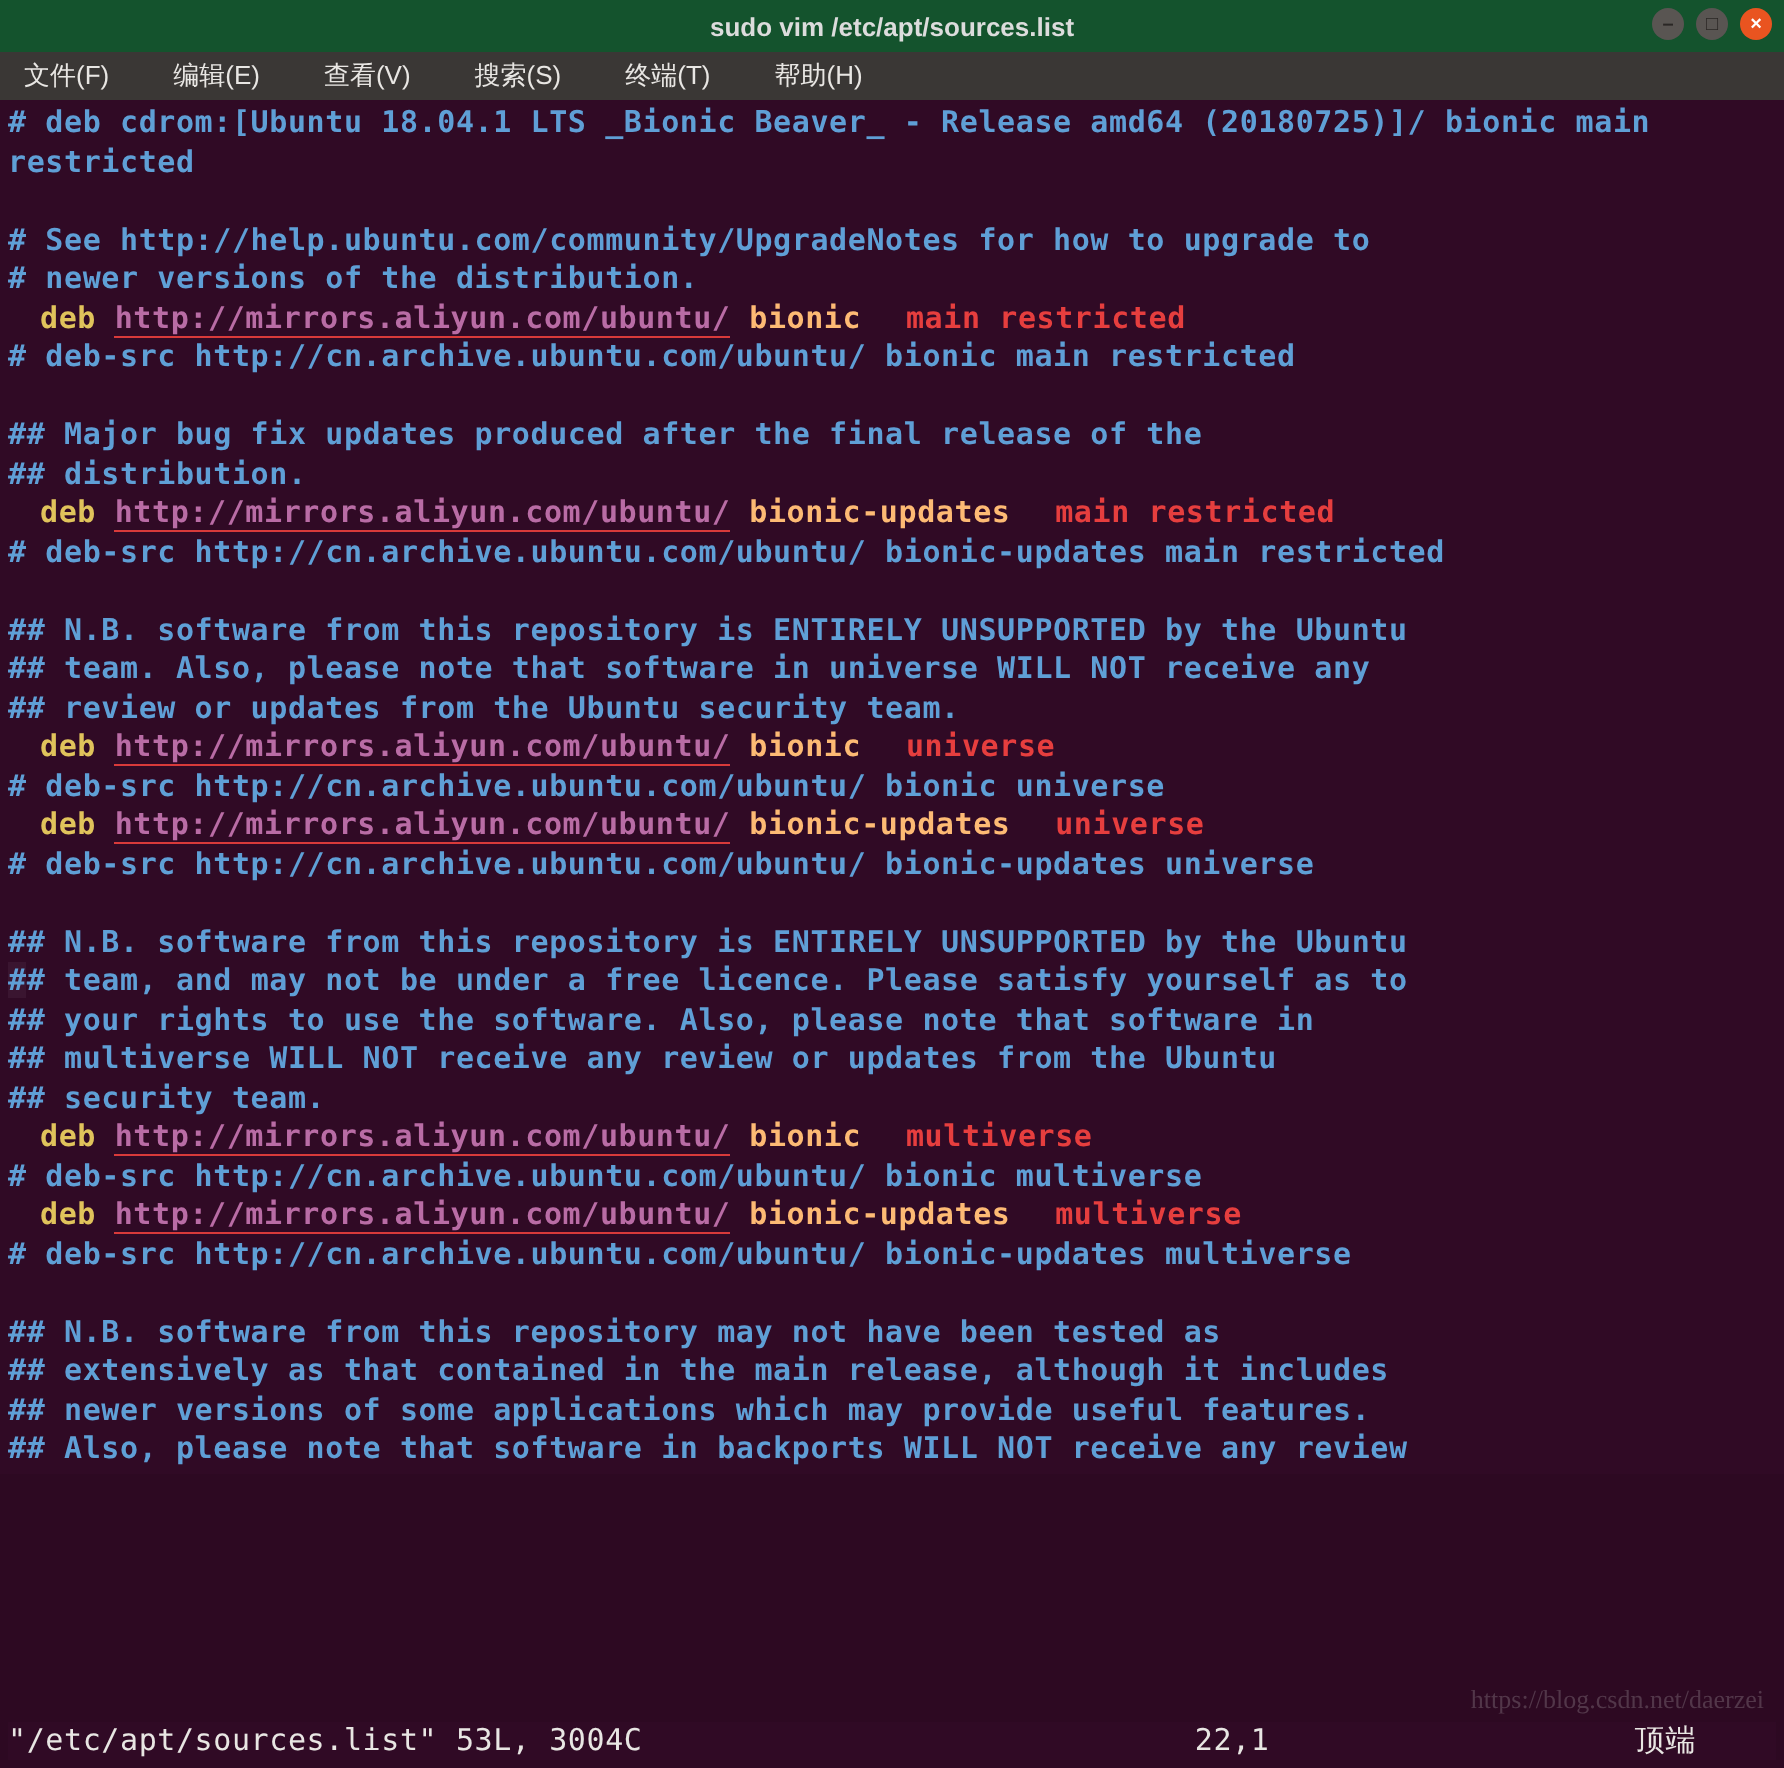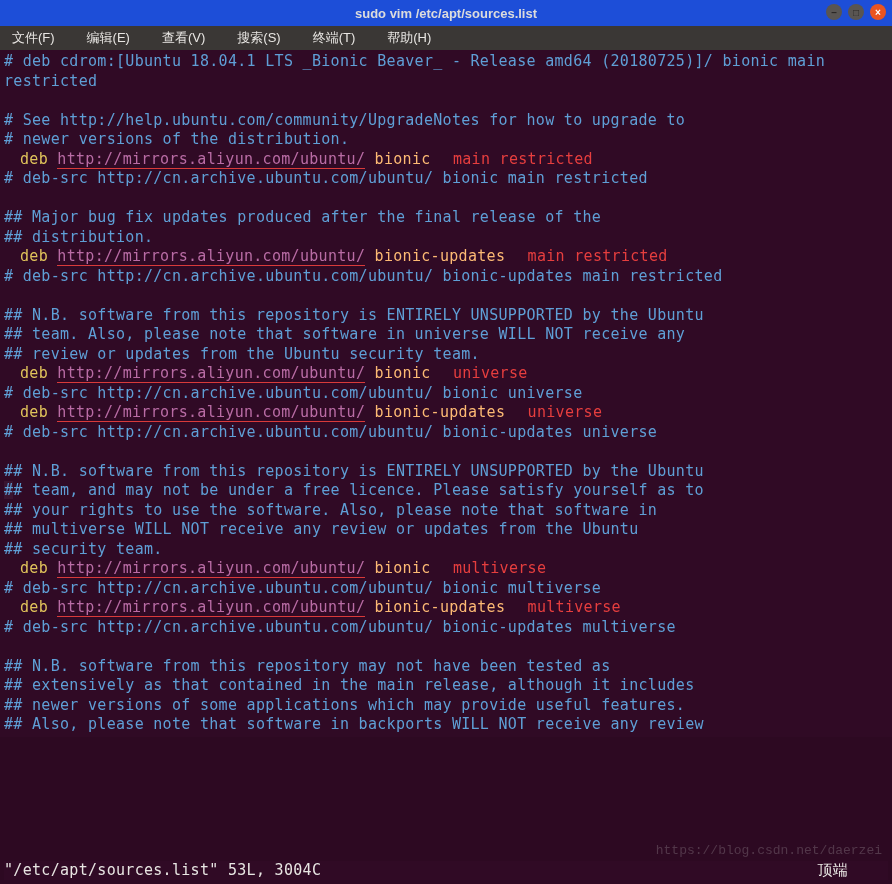--- a/index.html
+++ b/index.html
@@ -7,21 +7,21 @@
   background: #2d0922;
   font-family: "DejaVu Sans Mono", "Liberation Mono", monospace;
   font-size: 14px;
   color: #cccccc;
   width: 892px;
   height: 884px;
   overflow: hidden;
   position: relative;
 }
 .titlebar {
-  background: #1d4ed8;
+  background: #14532d;
   height: 26px;
   display: flex;
   align-items: center;
   justify-content: center;
   position: relative;
   color: #dcdcdc;
   font-family: sans-serif;
   font-size: 13px;
   font-weight: bold;
   text-align: right;
@@ -57,20 +57,21 @@
   font-size: 13px;
 }
 .menu-item { padding: 2px 6px; }
 .terminal {
   background: #300a25;
   padding: 2px 4px;
   line-height: 1.30;
   white-space: pre-wrap;
   font-size: 15px;
   letter-spacing: 0.3px;
+  font-weight: bold;
 }
 .comment { color: #5f9fd6; }
 .deb { color: #e0c35b; margin-left: 16px; }
 .url-ul { color: #b96ca5; border-bottom: 1.5px solid #d93a3a; }
 .suite { color: #fdba74; }
 .components { color: #e63e3e; padding-left: 13px; }
 .statusbar {
   position: absolute;
   bottom: 4px;
   left: 4px;
@@ -83,21 +84,21 @@
 }
 .status-left { flex: 1; }
 .status-mid { width: 220px; }
 .status-right { padding-right: 40px; font-family: Liberation Mono, monospace; }
 .watermark {
   position: absolute;
   bottom: 26px;
   right: 10px;
   color: #6b5564;
   font-size: 13px;
-  font-family: Liberation Mono, monospace;
+  font-family: Liberation Serif, serif;
   opacity: 0.6;
 }
 .cursor-cell {
   background: #3a1530;
 }
 </style>
 </head>
 <body>
 
 <div class="titlebar">
@@ -117,14 +118,15 @@
   <span class="menu-item">终端(T)</span>
   <span class="menu-item">帮助(H)</span>
 </div>
 
 <div class="terminal" id="terminal"><div><span class="comment"># deb cdrom:[Ubuntu 18.04.1 LTS _Bionic Beaver_ - Release amd64 (20180725)]/ bionic main restricted</span></div><div>&nbsp;</div><div><span class="comment"># See http://help.ubuntu.com/community/UpgradeNotes for how to upgrade to</span></div><div><span class="comment"># newer versions of the distribution.</span></div><div><span class="deb">deb</span> <span class="url-ul">http://mirrors.aliyun.com/ubuntu/</span> <span class="suite">bionic</span> <span class="components">main restricted</span></div><div><span class="comment"># deb-src http://cn.archive.ubuntu.com/ubuntu/ bionic main restricted</span></div><div>&nbsp;</div><div><span class="comment">## Major bug fix updates produced after the final release of the</span></div><div><span class="comment">## distribution.</span></div><div><span class="deb">deb</span> <span class="url-ul">http://mirrors.aliyun.com/ubuntu/</span> <span class="suite">bionic-updates</span> <span class="components">main restricted</span></div><div><span class="comment"># deb-src http://cn.archive.ubuntu.com/ubuntu/ bionic-updates main restricted</span></div><div>&nbsp;</div><div><span class="comment">## N.B. software from this repository is ENTIRELY UNSUPPORTED by the Ubuntu</span></div><div><span class="comment">## team. Also, please note that software in universe WILL NOT receive any</span></div><div><span class="comment">## review or updates from the Ubuntu security team.</span></div><div><span class="deb">deb</span> <span class="url-ul">http://mirrors.aliyun.com/ubuntu/</span> <span class="suite">bionic</span> <span class="components">universe</span></div><div><span class="comment"># deb-src http://cn.archive.ubuntu.com/ubuntu/ bionic universe</span></div><div><span class="deb">deb</span> <span class="url-ul">http://mirrors.aliyun.com/ubuntu/</span> <span class="suite">bionic-updates</span> <span class="components">universe</span></div><div><span class="comment"># deb-src http://cn.archive.ubuntu.com/ubuntu/ bionic-updates universe</span></div><div>&nbsp;</div><div><span class="comment">## N.B. software from this repository is ENTIRELY UNSUPPORTED by the Ubuntu</span></div><div><span class="comment cursor-cell">#</span><span class="comment"># team, and may not be under a free licence. Please satisfy yourself as to</span></div><div><span class="comment">## your rights to use the software. Also, please note that software in</span></div><div><span class="comment">## multiverse WILL NOT receive any review or updates from the Ubuntu</span></div><div><span class="comment">## security team.</span></div><div><span class="deb">deb</span> <span class="url-ul">http://mirrors.aliyun.com/ubuntu/</span> <span class="suite">bionic</span> <span class="components">multiverse</span></div><div><span class="comment"># deb-src http://cn.archive.ubuntu.com/ubuntu/ bionic multiverse</span></div><div><span class="deb">deb</span> <span class="url-ul">http://mirrors.aliyun.com/ubuntu/</span> <span class="suite">bionic-updates</span> <span class="components">multiverse</span></div><div><span class="comment"># deb-src http://cn.archive.ubuntu.com/ubuntu/ bionic-updates multiverse</span></div><div>&nbsp;</div><div><span class="comment">## N.B. software from this repository may not have been tested as</span></div><div><span class="comment">## extensively as that contained in the main release, although it includes</span></div><div><span class="comment">## newer versions of some applications which may provide useful features.</span></div><div><span class="comment">## Also, please note that software in backports WILL NOT receive any review</span></div></div>
 
 <div class="watermark">https://blog.csdn.net/daerzei</div>
 
 <div class="statusbar">
   <span class="status-left">"/etc/apt/sources.list" 53L, 3004C</span>
+  <span class="status-mid">22,1</span>
   <span class="status-right">顶端</span>
 </div>
 
 </body></html>

